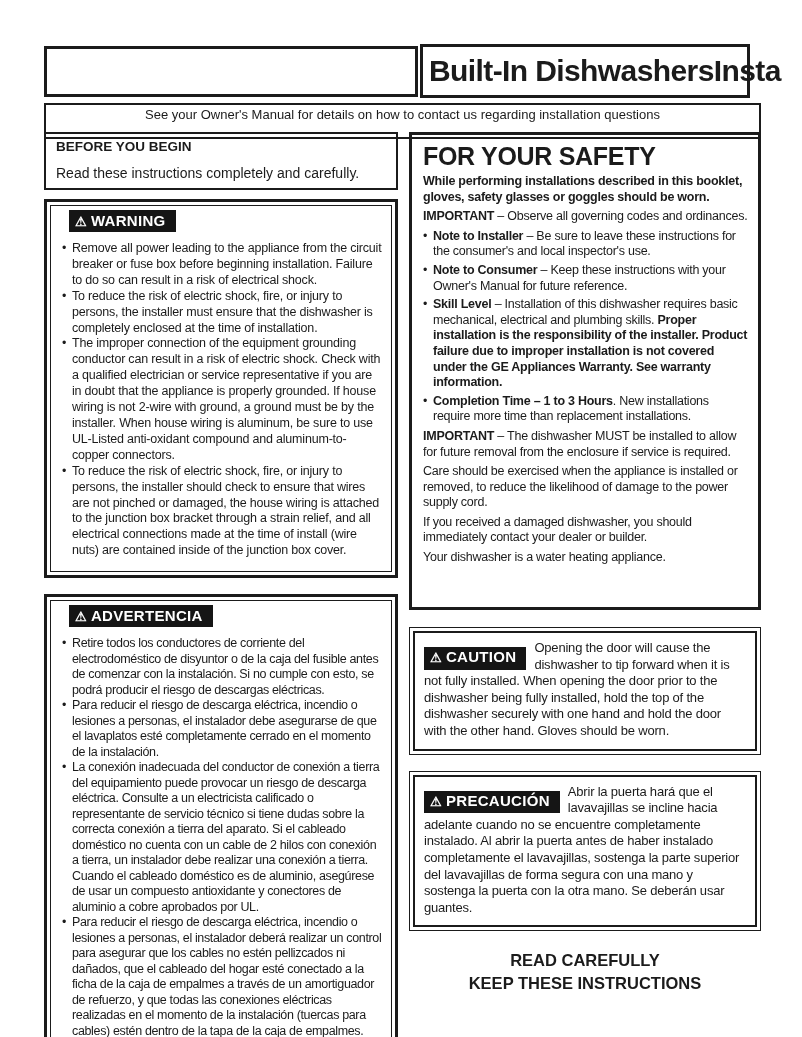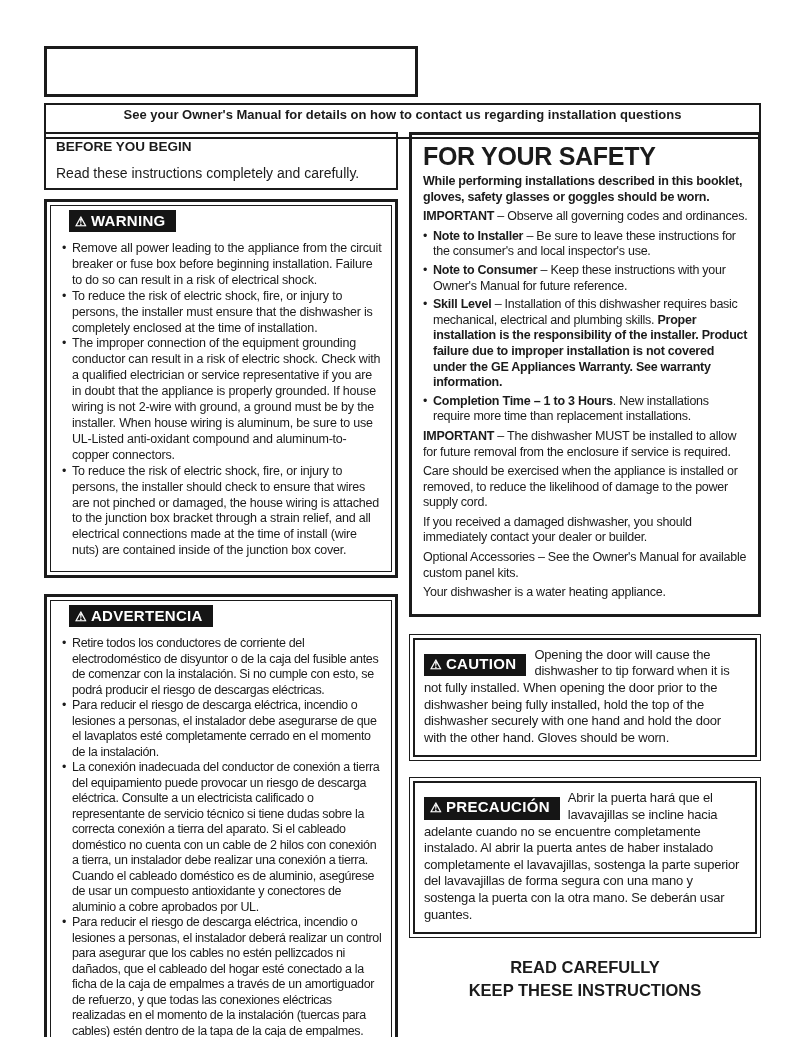--- a/index.html
+++ b/index.html
@@ -27,21 +27,21 @@
   }
   .hdr-right h1 {
     font-size: 30px; font-weight: bold;
     line-height: 47px; padding-left: 6px;
     white-space: nowrap; letter-spacing: -0.6px;
   }
   .note-bar {
     position: absolute; left: 44px; top: 103px;
     width: 717px; height: 36px;
     border: 2px solid #1b1b1b;
-    text-align: center; font-weight: bold;
+    text-align: center; font-weight: normal;
     font-size: 13px; line-height: 20px;
   }
 
   
   .col-left  { position: absolute; left: 44px;  top: 132px; width: 354px; }
   .col-right { position: absolute; left: 409px; top: 132px; width: 352px; }
 
   
   .byb-box { border: 2.5px solid #1b1b1b; padding: 5px 10px 7px; margin-bottom: 9px; }
   .byb-h { font-weight: bold; font-size: 13.5px; }
@@ -94,20 +94,23 @@
 
   
   .read-block { text-align: center; font-weight: bold; font-size: 16.5px; line-height: 23px; margin-top: 18px; }
 </style>
 </head>
 <body>
 
 <div class="page">
 
   <div class="hdr-left"></div>
+  <div class="hdr-right">
+    <h1>Built-In DishwashersInsta</h1>
+  </div>
   <div class="note-bar">
     <span>See your Owner's Manual for details on how to contact us regarding installation questions</span>
   </div>
 
   <div class="col-left">
 
     <div class="byb-box">
       <div class="byb-h">BEFORE YOU BEGIN</div>
       <div class="byb-b">Read these instructions completely and carefully.</div>
     </div>
@@ -149,21 +152,20 @@
       <p><b>IMPORTANT</b><span> – Observe all governing codes and ordinances.</span></p>
       <ul>
         <li><b>Note to Installer</b><span> – Be sure to leave these instructions for the consumer's and local inspector's use.</span></li>
         <li><b>Note to Consumer</b><span> – Keep these instructions with your Owner's Manual for future reference.</span></li>
         <li><b>Skill Level</b><span> – Installation of this dishwasher requires basic mechanical, electrical and plumbing skills. </span><b>Proper installation is the responsibility of the installer. Product failure due to improper installation is not covered under the GE Appliances Warranty. See warranty information.</b></li>
         <li><b>Completion Time – 1 to 3 Hours</b><span>. New installations require more time than replacement installations.</span></li>
       </ul>
       <p><b>IMPORTANT</b><span> – The dishwasher MUST be installed to allow for future removal from the enclosure if service is required.</span></p>
       <p>Care should be exercised when the appliance is installed or removed, to reduce the likelihood of damage to the power supply cord.</p>
       <p>If you received a damaged dishwasher, you should immediately contact your dealer or builder.</p>
-      <p>Optional Accessories – See the Owner's Manual for available custom panel kits.</p>
       <p>Your dishwasher is a water heating appliance.</p>
     </div>
 
     <div class="cbox">
       <div class="cbox-inner">
         <span class="black-label">
           <span class="tri">⚠</span><span>CAUTION</span>
         </span>
         <span>Opening the door will cause the dishwasher to tip forward when it is not fully installed. When opening the door prior to the dishwasher being fully installed, hold the top of the dishwasher securely with one hand and hold the door with the other hand. Gloves should be worn.</span>
       </div>

